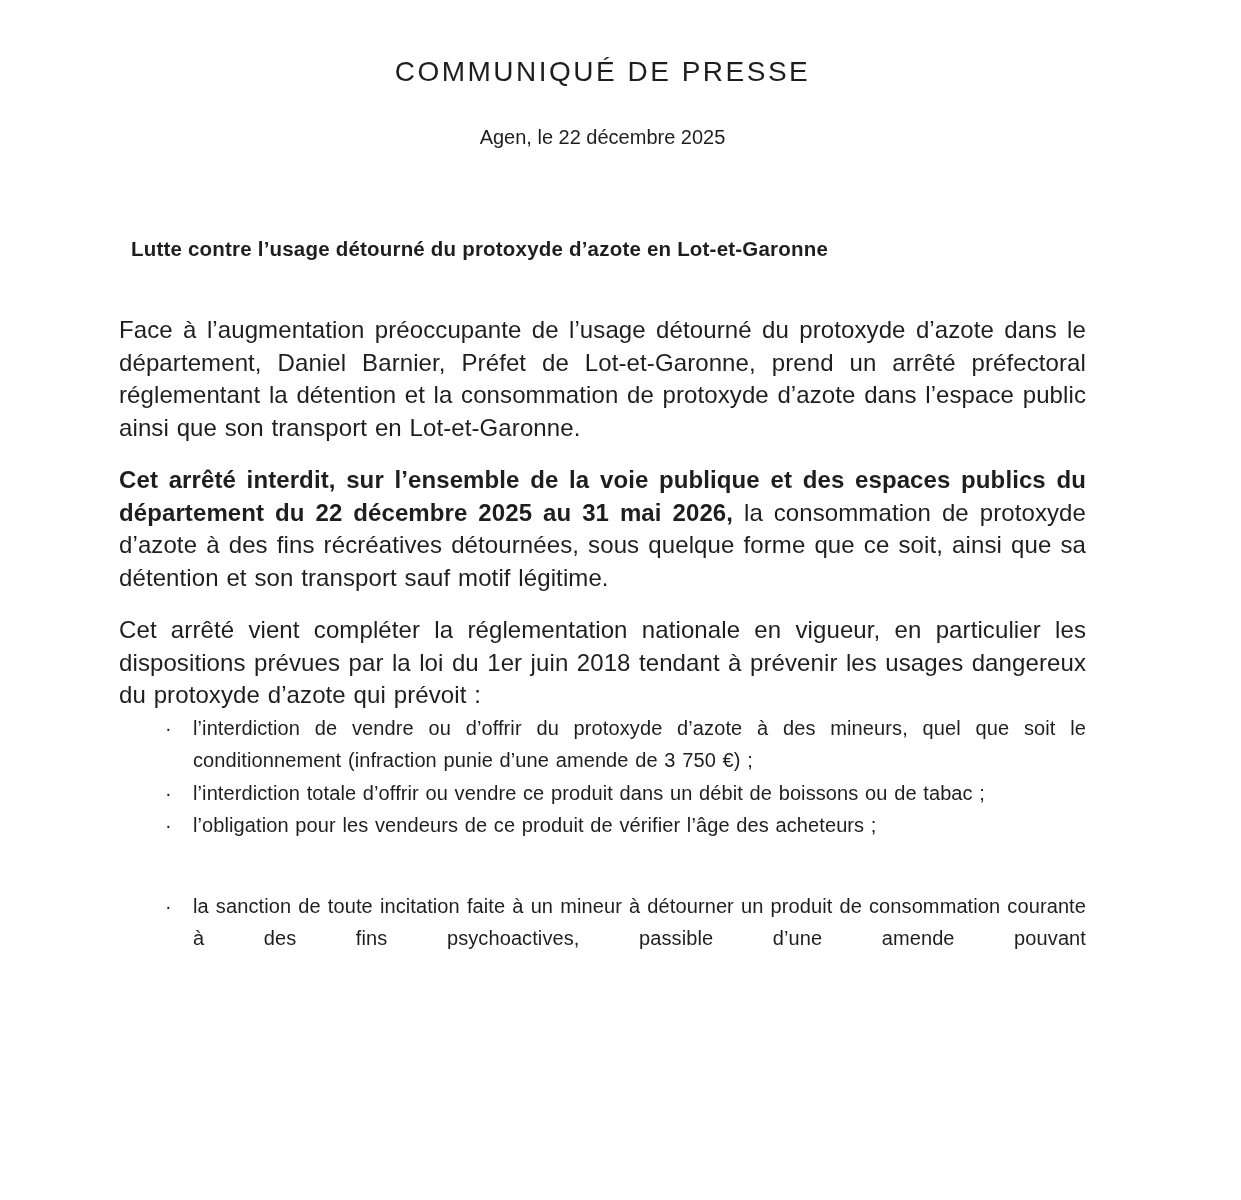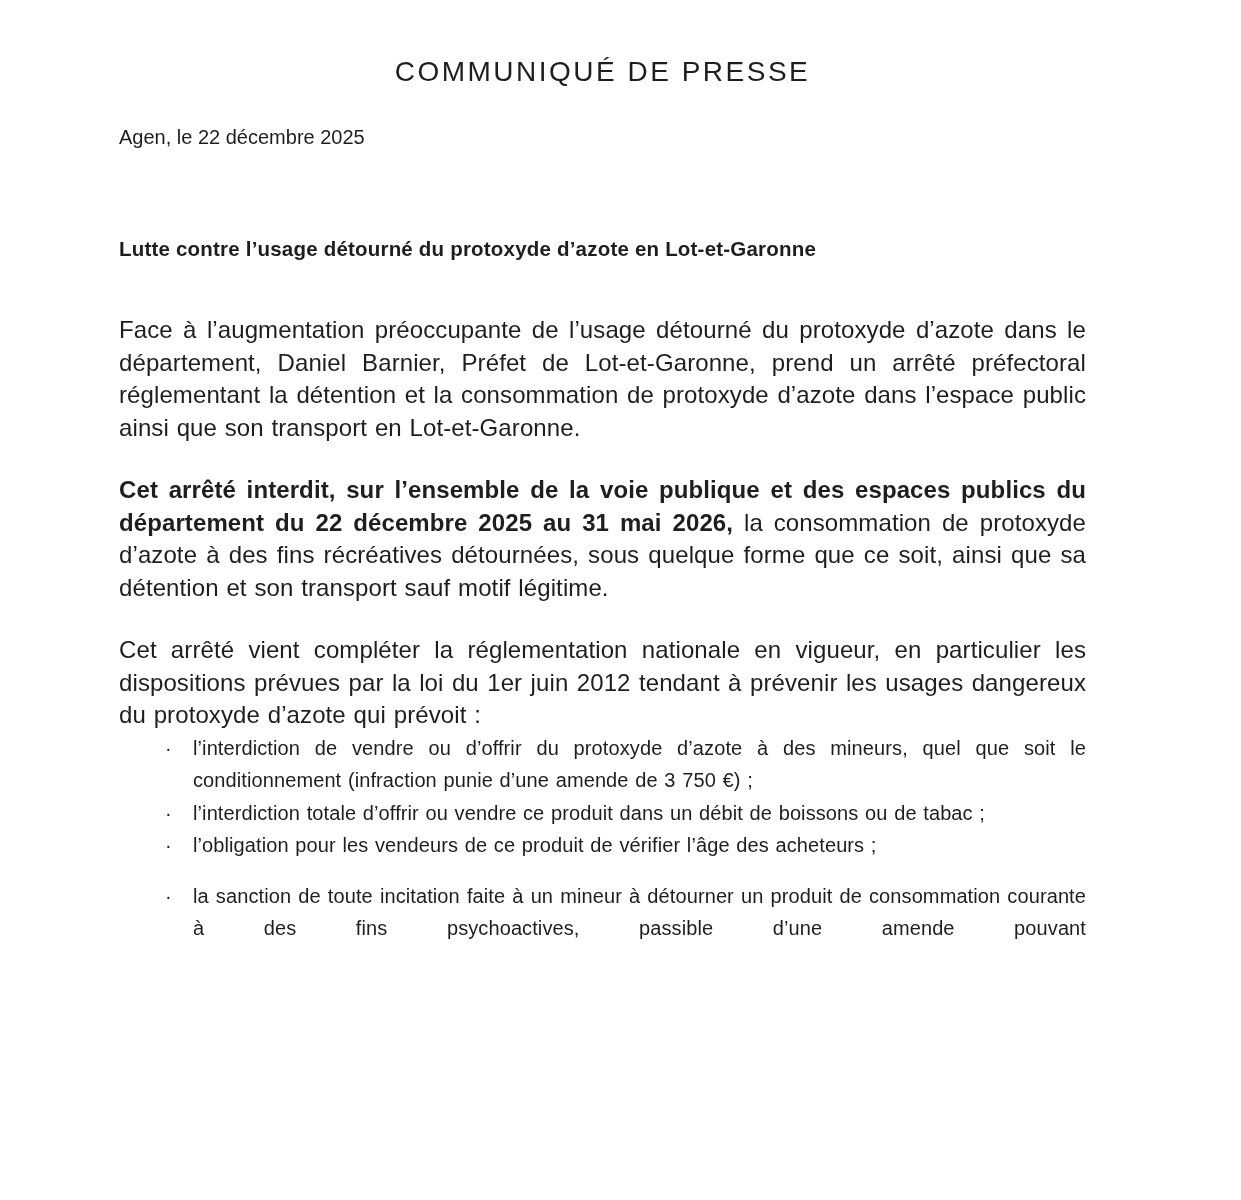--- a/index.html
+++ b/index.html
@@ -23,40 +23,40 @@
     margin: 0;
     text-align: center;
     font-size: 28px;
     font-weight: 400;
     letter-spacing: 2.5px;
     line-height: 32px;
     white-space: nowrap;
   }
   .dateline {
     margin: 36px 0 0 0;
-    text-align: left;
+    text-align: center;
     font-size: 20px;
     line-height: 26px;
   }
   .subject-heading {
-    margin: 85px 0 0 0;
+    margin: 85px 0 0 12px;
     font-size: 20.5px;
     font-weight: 700;
     letter-spacing: 0.2px;
     line-height: 27px;
   }
   .body-para {
     margin: 0;
     font-size: 24px;
     line-height: 32.5px;
     text-align: justify;
     letter-spacing: 0.1px;
     word-spacing: 1px;
   }
-  .mt-para { margin-top: 30px; }
+  .mt-para { margin-top: 20px; }
   .mt-first { margin-top: 52px; }
   .bold { font-weight: 700; }
   .bullet-list {
     margin: 0;
     padding: 0;
     list-style: none;
     font-size: 20px;
     line-height: 32.5px;
   }
   .bullet-item {
@@ -66,21 +66,21 @@
     letter-spacing: 0.1px;
     word-spacing: 1px;
   }
   .bullet-item::before {
     content: "\00B7";
     position: absolute;
     left: 46px;
     top: 0;
     font-weight: 400;
   }
-  .bullet-gap { margin-top: 18px; }
+  .bullet-gap { margin-top: 48px; }
   .justify-last { text-align-last: justify; }
   .footer-heading {
     margin: 58px 0 0 0;
     font-size: 25px;
     font-weight: 700;
     line-height: 30px;
   }
 </style>
 </head>
 <body>
@@ -91,21 +91,21 @@
 
   <p class="dateline">Agen, le 22 décembre 2025</p>
 
   <h2 class="subject-heading">Lutte contre l’usage détourné du protoxyde d’azote en Lot-et-Garonne</h2>
 
   <p class="body-para mt-first">Face à l’augmentation préoccupante de l’usage détourné du protoxyde d’azote dans le département, Daniel Barnier, Préfet de Lot-et-Garonne, prend un arrêté préfectoral réglementant la détention et la consommation de protoxyde d’azote dans l’espace public ainsi que son transport en Lot-et-Garonne.</p>
 
   <p class="body-para mt-para"><strong>Cet arrêté interdit, sur l’ensemble de la voie publique et des espaces publics du département du 22 décembre 2025 au 31 mai 2026,</strong><span> la consommation de protoxyde d’azote à des fins récréatives détournées, sous quelque forme que ce soit, ainsi que sa détention et son transport sauf motif légitime.</span></p>
 
 
-  <p class="body-para mt-para">Cet arrêté vient compléter la réglementation nationale en vigueur, en particulier les dispositions prévues par la loi du 1er juin 2012 tendant à prévenir les usages dangereux du protoxyde d’azote qui prévoit :</p>
+  <p class="body-para mt-para">Cet arrêté vient compléter la réglementation nationale en vigueur, en particulier les dispositions prévues par la loi du 1er juin 2018 tendant à prévenir les usages dangereux du protoxyde d’azote qui prévoit :</p>
 
   <ul class="bullet-list">
     <li class="bullet-item">l’interdiction de vendre ou d’offrir du protoxyde d’azote à des mineurs, quel que soit le conditionnement (infraction punie d’une amende de 3 750 €) ;</li>
     <li class="bullet-item">l’interdiction totale d’offrir ou vendre ce produit dans un débit de boissons ou de tabac ;</li>
     <li class="bullet-item">l’obligation pour les vendeurs de ce produit de vérifier l’âge des acheteurs ;</li>
     <li class="bullet-item bullet-gap justify-last">la sanction de toute incitation faite à un mineur à détourner un produit de consommation courante à des fins psychoactives, passible d’une amende pouvant</li>
   </ul>
 
 
 </div>

